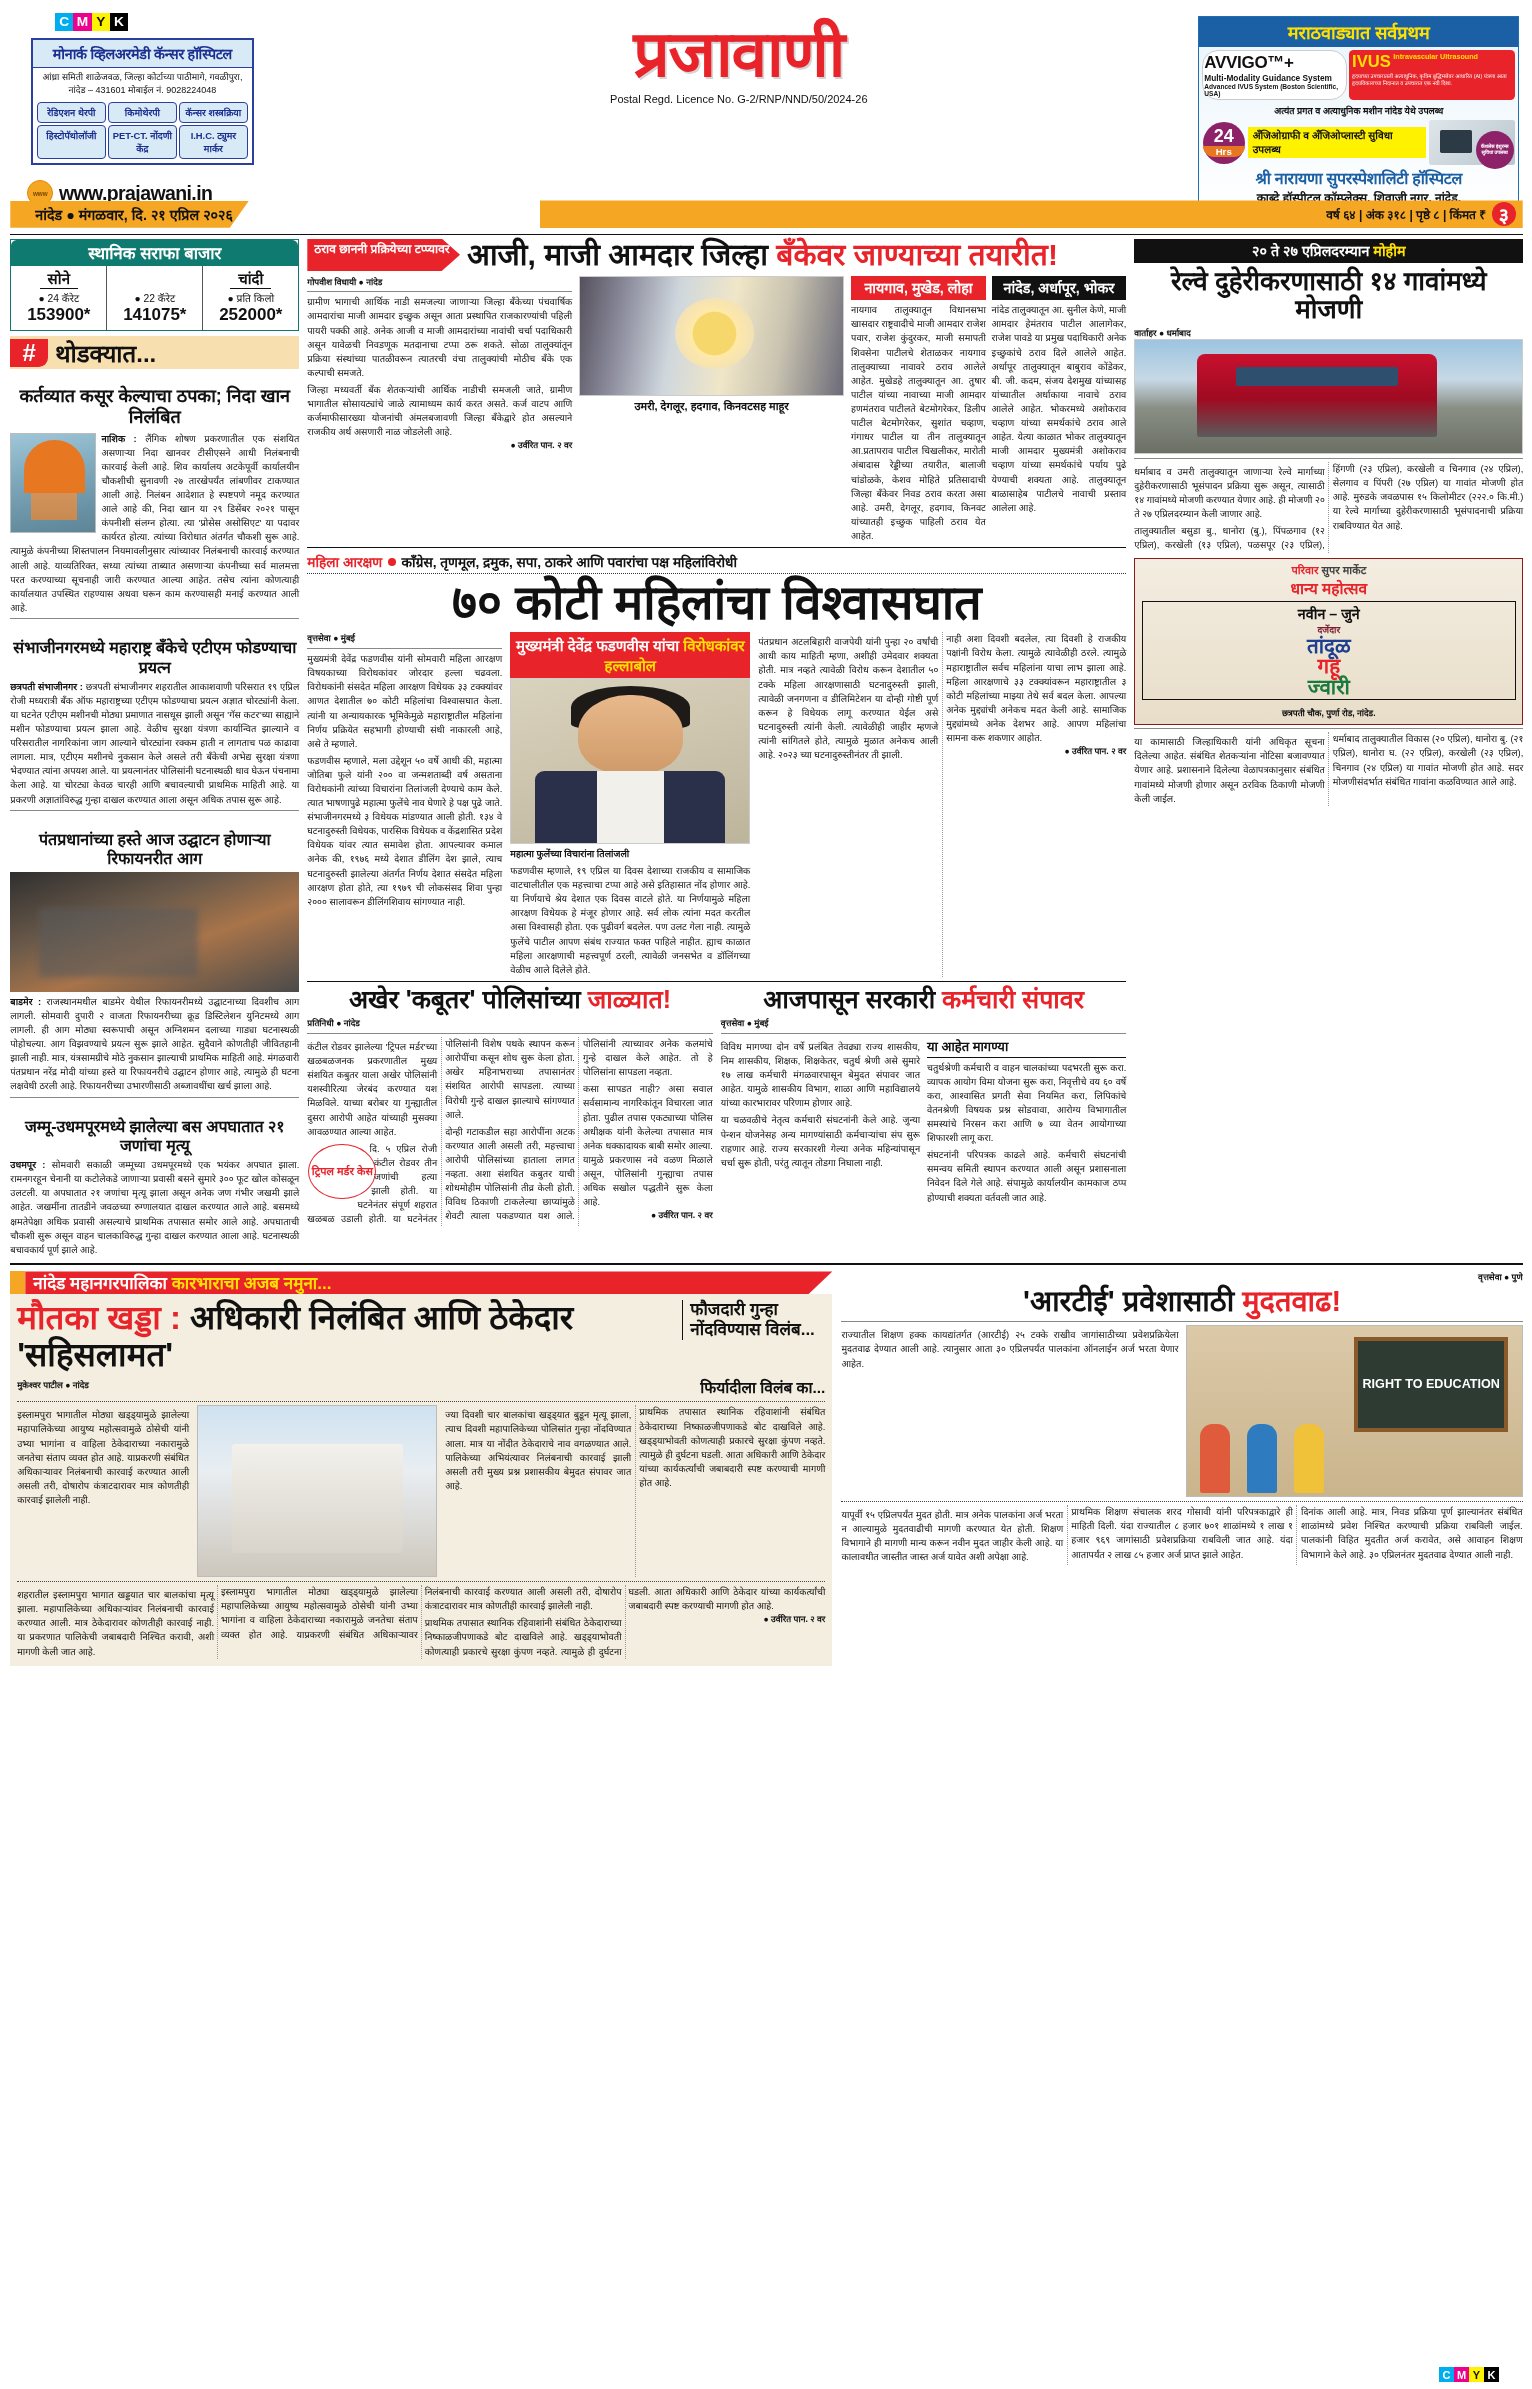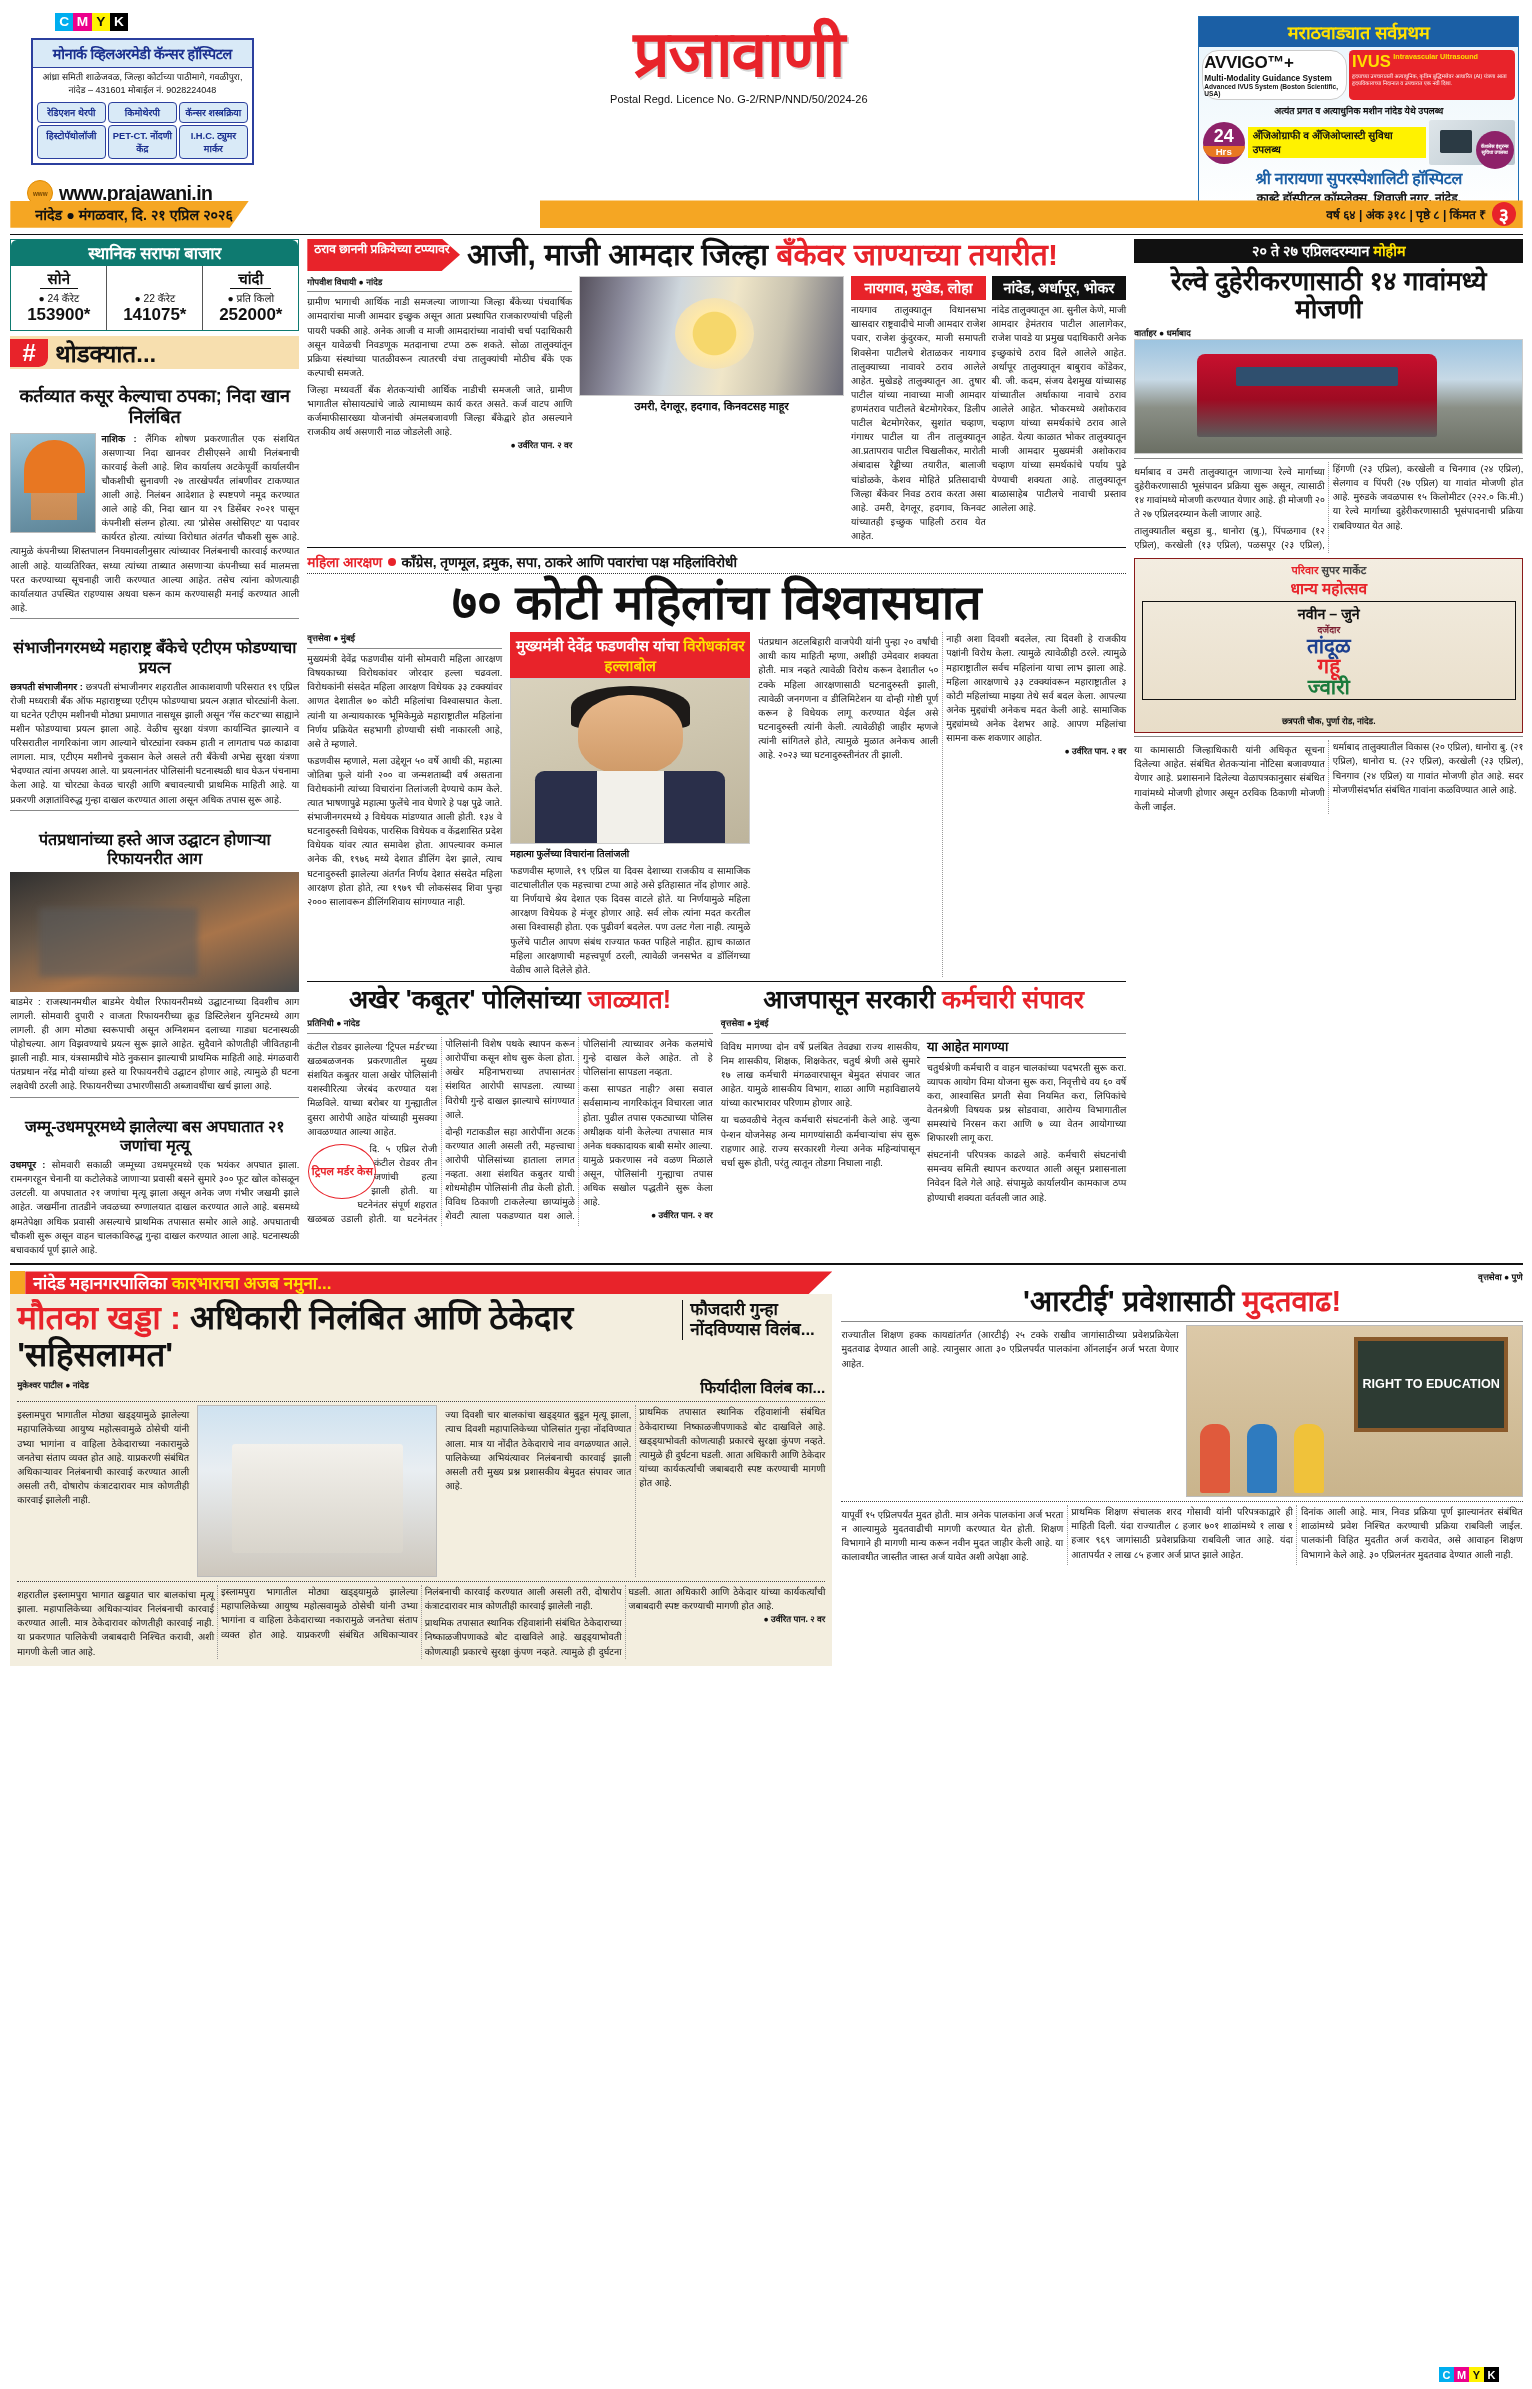--- a/index.html
+++ b/index.html
@@ -169,21 +169,21 @@
   .ad-rice { border:1.1px solid #8a1a1a; margin-top:5.7px; background:linear-gradient(180deg,#f3ede1,#e8ddc8); text-align:center; padding:2.3px 2.9px 4.6px;}
   .ad-rice .l1 { font-size:11px; font-weight:bold;}
   .ad-rice .l1 .rd{color:#E8232A;} .ad-rice .l1 .gy{color:#444;}
   .ad-rice .l2 { font-size:15.5px; font-weight:bold; color:#E8232A;}
   .ad-rice .box { border:1.1px solid #111; margin:2.3px 3.4px; padding:1.7px;}
   .ad-rice .l3 { font-size:14.3px; font-weight:bold; }
   .ad-rice .l4 { font-size:9.2px; font-weight:bold; color:#7a1c2e;}
   .ad-rice .l5 { font-size:20.6px; font-weight:bold; color:#1c3f8f; line-height:1;}
   .ad-rice .l6 { font-size:20.6px; font-weight:bold; color:#E8232A; line-height:1;}
   .ad-rice .l7 { font-size:20.6px; font-weight:bold; color:#1a7a3c; line-height:1;}
-  .ad-rice .l8 { font-size:8.6px; font-weight:bold; margin-top:15px;}
+  .ad-rice .l8 { font-size:8.6px; font-weight:bold; margin-top:7px;}
 
   
   .dual { display:grid; grid-template-columns: 1fr 1fr; gap:8px; margin-top:4.6px;}
   .mh { font-size:25px; font-weight:bold; text-align:center; line-height:1.1;}
   .mh .r { color:#E8232A; }
   .triple { width:68px; height:55px; background:#fff; border:1.7px solid #E8232A; border-radius:50%;
      color:#E8232A; font-weight:bold; font-size:11px; display:flex; align-items:center; justify-content:center;
      text-align:center; line-height:1.15; float:left; margin:2.3px 4.6px 2.3px 1.1px; shape-outside:circle();}
 
   
@@ -338,21 +338,21 @@
           <span style="font-weight:bold">छत्रपती संभाजीनगर :</span>
           <span>छत्रपती संभाजीनगर शहरातील आकाशवाणी परिसरात १९ एप्रिल रोजी मध्यरात्री बँक ऑफ महाराष्ट्रच्या एटीएम फोडण्याचा प्रयत्न अज्ञात चोरट्यांनी केला. या घटनेत एटीएम मशीनची मोठ्या प्रमाणात नासधूस झाली असून 'गॅस कटर'च्या साह्याने मशीन फोडण्याचा प्रयत्न झाला आहे. वेळीच सुरक्षा यंत्रणा कार्यान्वित झाल्याने व परिसरातील नागरिकांना जाग आल्याने चोरट्यांना रक्कम हाती न लागताच पळ काढावा लागला. मात्र, एटीएम मशीनचे नुकसान केले असले तरी बँकेची अभेद्य सुरक्षा यंत्रणा भेदण्यात त्यांना अपयश आले. या प्रयत्नानंतर पोलिसांनी घटनास्थळी धाव घेऊन पंचनामा केला आहे. या चोरट्या केवळ चारही आणि बचावल्याची प्राथमिक माहिती आहे. या प्रकरणी अज्ञातांविरुद्ध गुन्हा दाखल करण्यात आला असून अधिक तपास सुरू आहे.</span>
         </div>
       </div>
 
       <div class="thin"></div>
       <div>
         <div class="sh2">पंतप्रधानांच्या हस्ते आज उद्घाटन होणाऱ्या रिफायनरीत आग</div>
         <div class="firephoto"></div>
         <div class="body-t">
-          <span style="font-weight:normal">बाडमेर :</span>
+          <span style="font-weight:bold">बाडमेर :</span>
           <span>राजस्थानमधील बाडमेर येथील रिफायनरीमध्ये उद्घाटनाच्या दिवशीच आग लागली. सोमवारी दुपारी २ वाजता रिफायनरीच्या क्रूड डिस्टिलेशन युनिटमध्ये आग लागली. ही आग मोठ्या स्वरूपाची असून अग्निशमन दलाच्या गाड्या घटनास्थळी पोहोचल्या. आग विझवण्याचे प्रयत्न सुरू झाले आहेत. सुदैवाने कोणतीही जीवितहानी झाली नाही. मात्र, यंत्रसामग्रीचे मोठे नुकसान झाल्याची प्राथमिक माहिती आहे. मंगळवारी पंतप्रधान नरेंद्र मोदी यांच्या हस्ते या रिफायनरीचे उद्घाटन होणार आहे, त्यामुळे ही घटना लक्षवेधी ठरली आहे. रिफायनरीच्या उभारणीसाठी अब्जावधींचा खर्च झाला आहे.</span>
         </div>
       </div>
 
       <div class="thin"></div>
       <div>
         <div class="sh2">जम्मू-उधमपूरमध्ये झालेल्या बस अपघातात २१ जणांचा मृत्यू</div>
         <div class="body-t">
           <span style="font-weight:bold">उधमपूर :</span>
           <span>सोमवारी सकाळी जम्मूच्या उधमपूरमध्ये एक भयंकर अपघात झाला. रामनगरहून चेनानी या कटोलेकडे जाणाऱ्या प्रवासी बसने सुमारे ३०० फूट खोल कोसळून उलटली. या अपघातात २१ जणांचा मृत्यू झाला असून अनेक जण गंभीर जखमी झाले आहेत. जखमींना तातडीने जवळच्या रुग्णालयात दाखल करण्यात आले आहे. बसमध्ये क्षमतेपेक्षा अधिक प्रवासी असल्याचे प्राथमिक तपासात समोर आले आहे. अपघाताची चौकशी सुरू असून वाहन चालकाविरुद्ध गुन्हा दाखल करण्यात आला आहे. घटनास्थळी बचावकार्य पूर्ण झाले आहे.</span>

